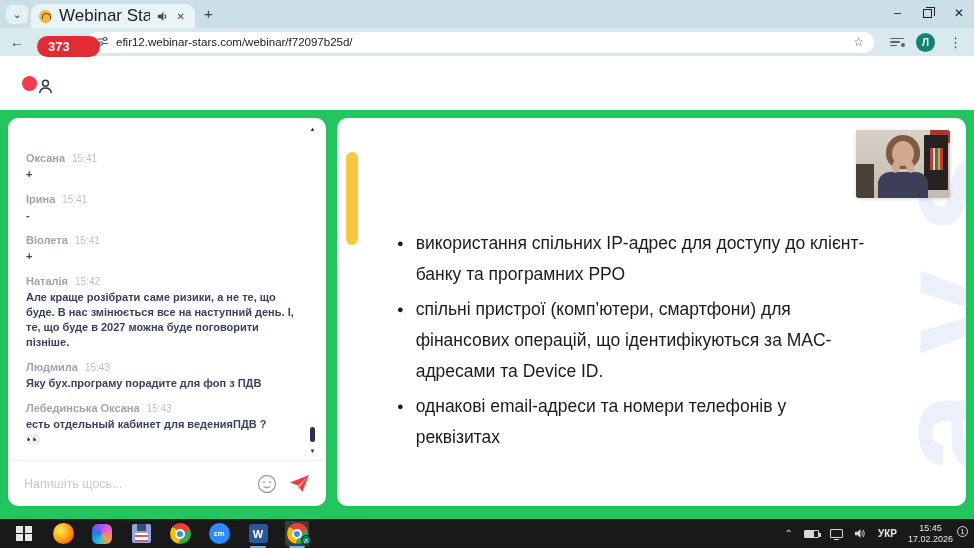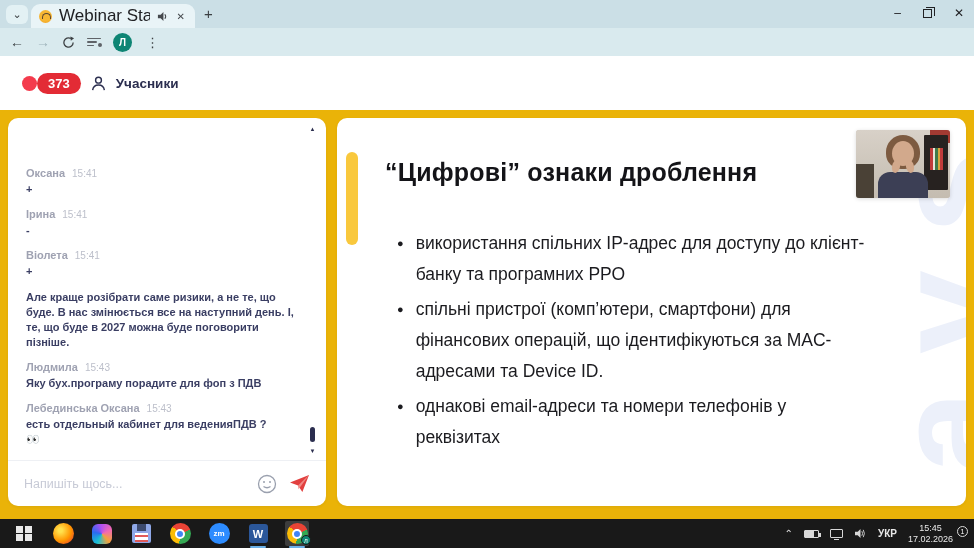--- a/index.html
+++ b/index.html
@@ -36,27 +36,27 @@
   .media-ico::after { content:""; position:absolute; right:-1px; bottom:-1px; width:4px; height:4px; border-radius:50%; background:#5f6368; }
   .avatar { width:19px; height:19px; border-radius:50%; background:#0e8574; color:#fff; font-size:10px; font-weight:bold;
     display:flex; align-items:center; justify-content:center; cursor:pointer; }
   .menu-dots { font-size:13px; color:#3c4043; cursor:pointer; padding:0 2px; }
 
   
   #appheader { position:absolute; top:56px; left:0; right:0; height:54px; background:#ffffff; display:flex; align-items:center; padding:0 22px; }
   .logo-dot { width:15px; height:15px; border-radius:50%; background:#f43b4d; flex:none; }
   .page-title { margin-left:20px; font-size:19px; font-weight:bold; color:#2b2e4f; letter-spacing:.2px; flex:1;
     white-space:nowrap; overflow:hidden; }
-  .hdr-right { display:flex; align-items:center; gap:9px; }
+  .hdr-right { display:flex; gap:21px;flex-direction:column; }
   .count-badge { background:#e32b35; color:#fff; font-size:13px; font-weight:bold; border-radius:13px; padding:3px 11px; }
   .person-ico svg { display:block; }
   .participants { font-size:13.5px; font-weight:bold; color:#2b2e4f; cursor:pointer; }
 
   
-  #main { position:absolute; top:110px; left:0; right:0; bottom:29px; background:#eab308; }
+  #main { position:absolute; top:110px; left:0; right:0; bottom:29px; background:#22c55e; }
   .card { position:absolute; background:#fff; border-radius:10px; box-shadow:0 1px 3px rgba(40,40,60,.07); }
   #chatcard { left:8px; top:8px; width:318px; height:388px; }
   #msgs { position:absolute; left:18px; right:30px; top:8px; bottom:48px; overflow:hidden; display:flex; flex-direction:column; justify-content:flex-end; }
   .msg { margin-bottom:11px; }
   .msg-head { display:flex; gap:7px; align-items:baseline; margin-bottom:3px; }
   .msg-name { font-size:11px; color:#9fa2b2; font-weight:600; }
   .msg-time { font-size:10px; color:#bcbfca; }
   .msg-text { font-size:11px; font-weight:bold; color:#3a3e63; line-height:15px; white-space:pre-line; }
   
   .chat-scroll { position:absolute; right:8px; top:8px; bottom:52px; width:11px; }
@@ -157,20 +157,32 @@
 
   <div id="toolbar">
     <span class="nav-ico">←</span>
     <span class="nav-ico disabled">→</span>
     <span class="refresh-ico">
       <svg width="13" height="13" viewBox="0 0 14 14">
           <path d="M12 7 A5 5 0 1 1 9.5 2.7" stroke="#3c4043" stroke-width="1.4" fill="none"></path>
           <polygon points="9,0.5 13,2.5 9.5,5" fill="#3c4043"></polygon>
         </svg>
     </span>
+    <div class="url-pill">
+      <span>
+        <svg width="12" height="12" viewBox="0 0 12 12">
+            <line x1="1" y1="4" x2="11" y2="4" stroke="#5f6368" stroke-width="1.2"></line>
+            <circle cx="8" cy="4" r="1.7" fill="#d9eaee" stroke="#5f6368" stroke-width="1.1"></circle>
+            <line x1="1" y1="8.5" x2="11" y2="8.5" stroke="#5f6368" stroke-width="1.2"></line>
+            <circle cx="4" cy="8.5" r="1.7" fill="#d9eaee" stroke="#5f6368" stroke-width="1.1"></circle>
+          </svg>
+      </span>
+      <span class="url-text">efir12.webinar-stars.com/webinar/f72097b25d/</span>
+      <span class="star">☆</span>
+    </div>
     <span class="media-ico">
         <i></i>
         <i></i>
         <i></i>
       </span>
     <span class="avatar">Л</span>
     <span class="menu-dots">⋮</span>
   </div>
 
   <div id="appheader">
@@ -206,20 +218,24 @@
           <div class="msg-text">-</div>
         </div>
         <div class="msg">
           <div class="msg-head">
               <span class="msg-name">Віолета</span>
               <span class="msg-time">15:41</span>
             </div>
           <div class="msg-text">+</div>
         </div>
         <div class="msg">
+          <div class="msg-head">
+              <span class="msg-name">Наталія</span>
+              <span class="msg-time">15:42</span>
+            </div>
           <div class="msg-text">Але краще розібрати саме ризики, а не те, що буде. В нас змінюється все на наступний день. І, те, що буде в 2027 можна буде поговорити пізніше.</div>
         </div>
         <div class="msg">
           <div class="msg-head">
               <span class="msg-name">Людмила</span>
               <span class="msg-time">15:43</span>
             </div>
           <div class="msg-text">Яку бух.програму порадите для фоп з ПДВ</div>
         </div>
         <div class="msg">
@@ -255,21 +271,20 @@
       </div>
     </div>
 
     <div id="slidecard" class="card">
       <div class="watermark">
         <span class="wm-letter">s</span>
         <span class="wm-letter">v</span>
         <span class="wm-letter">a</span>
       </div>
       <div class="accent-bar"></div>
-      <div class="slide-title">“Цифрові” ознаки дроблення</div>
       <div class="bullets">
         <div class="bullet">
           <span class="dot">●</span>
           <span>використання спільних IP-адрес для доступу до клієнт-банку та програмних РРО</span>
         </div>
         <div class="bullet">
           <span class="dot">●</span>
           <span>спільні пристрої (комп’ютери, смартфони) для фінансових операцій, що ідентифікуються за MAC-адресами та Device ID.</span>
         </div>
         <div class="bullet">

